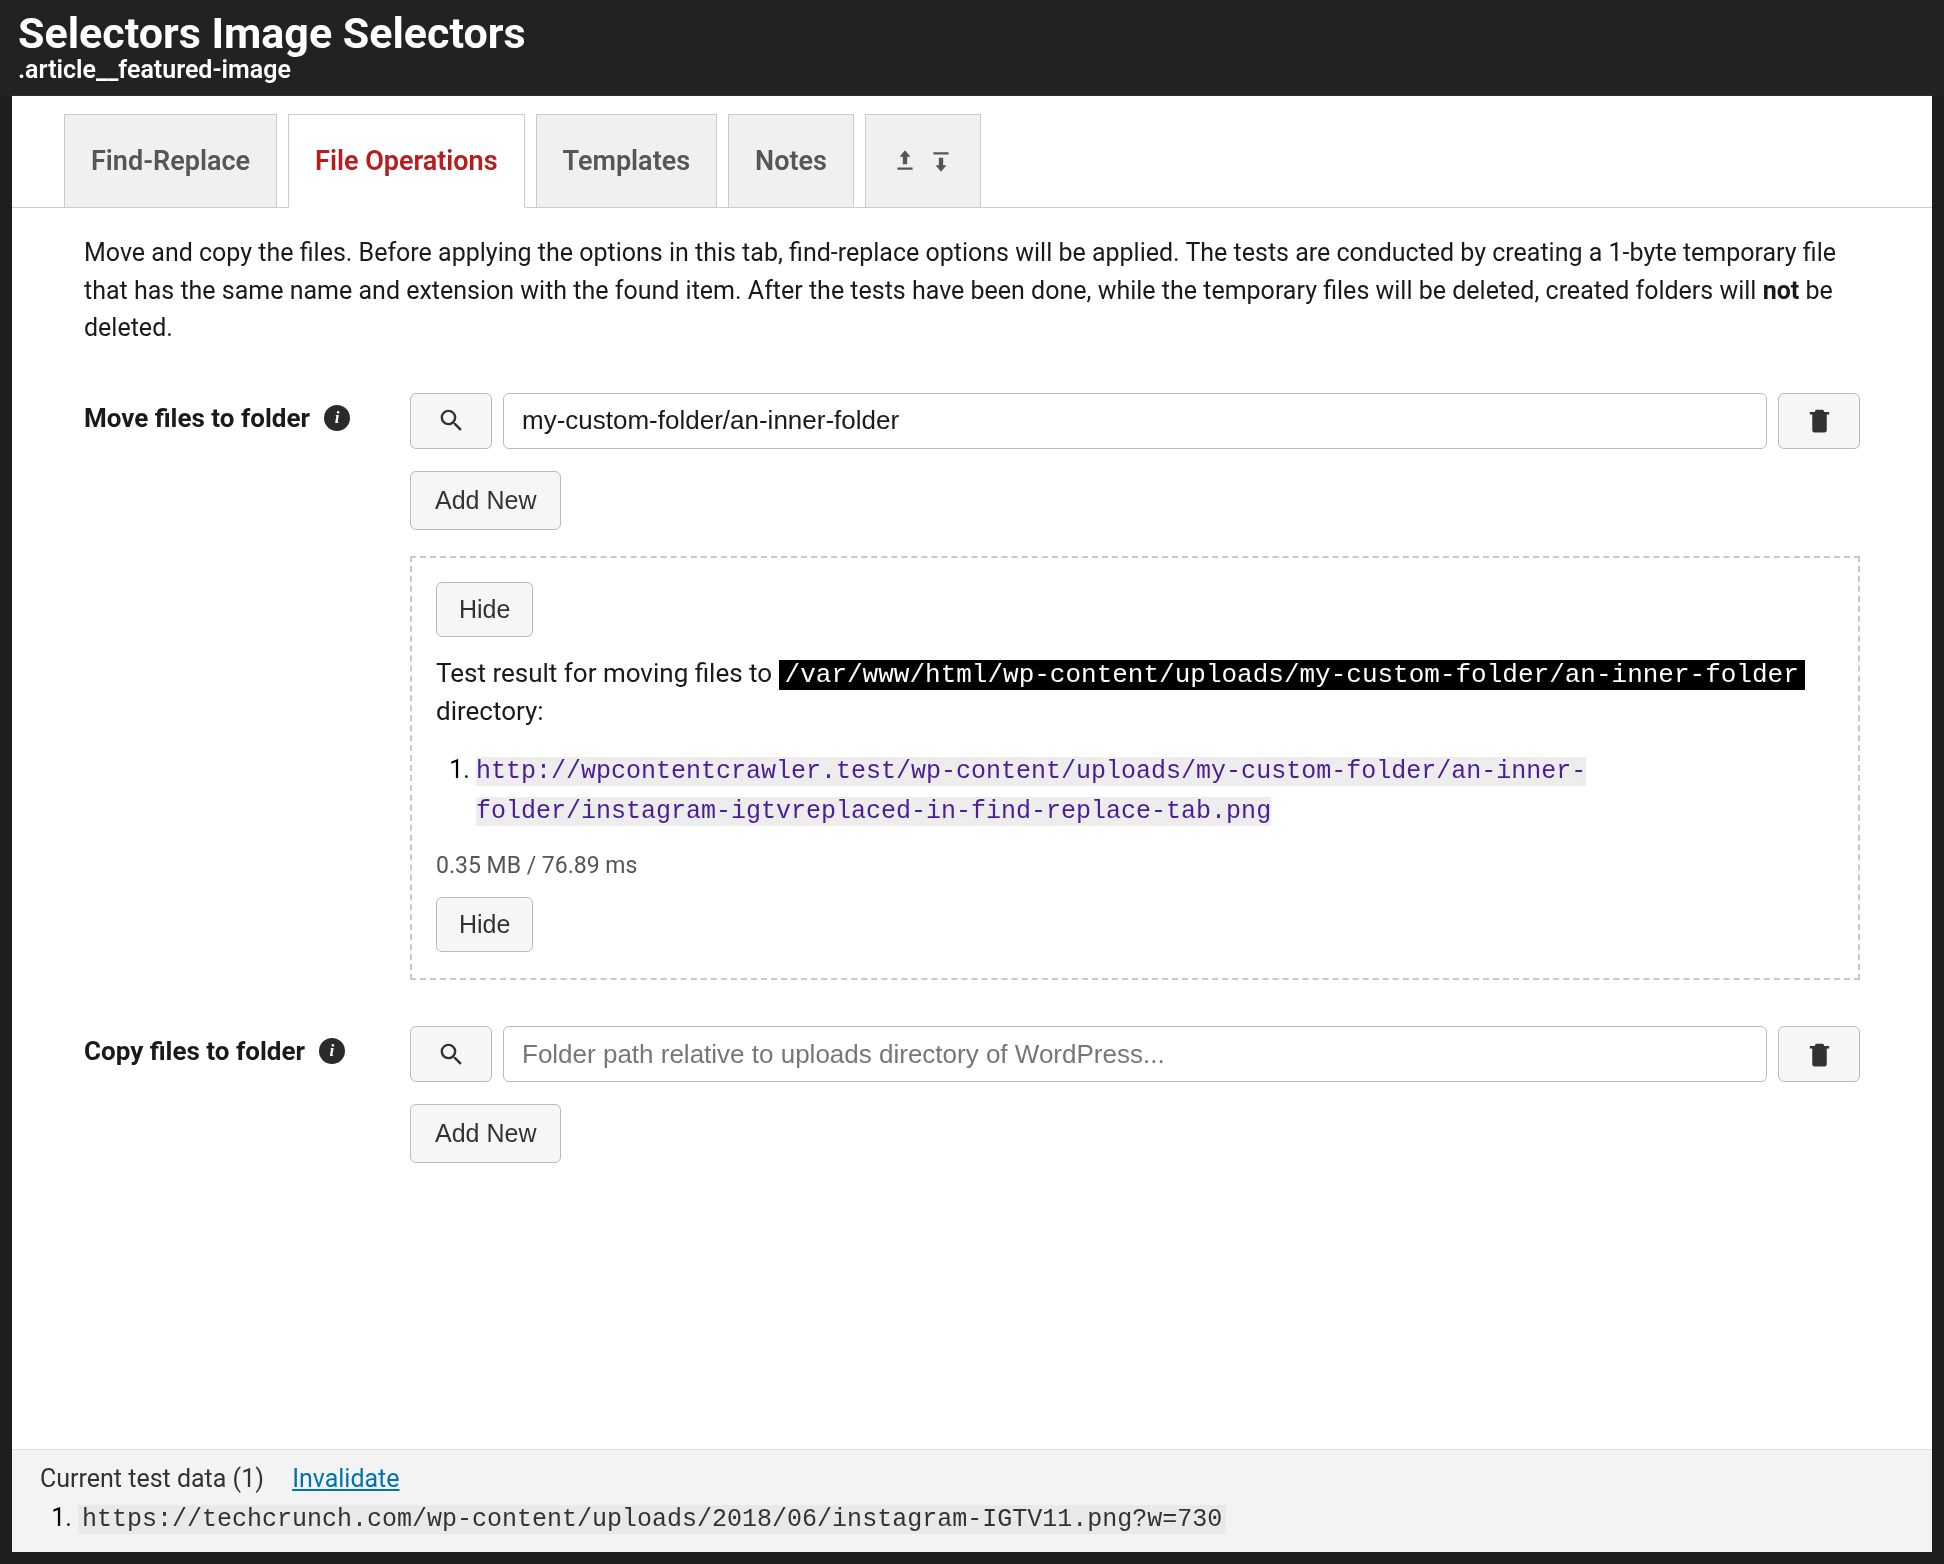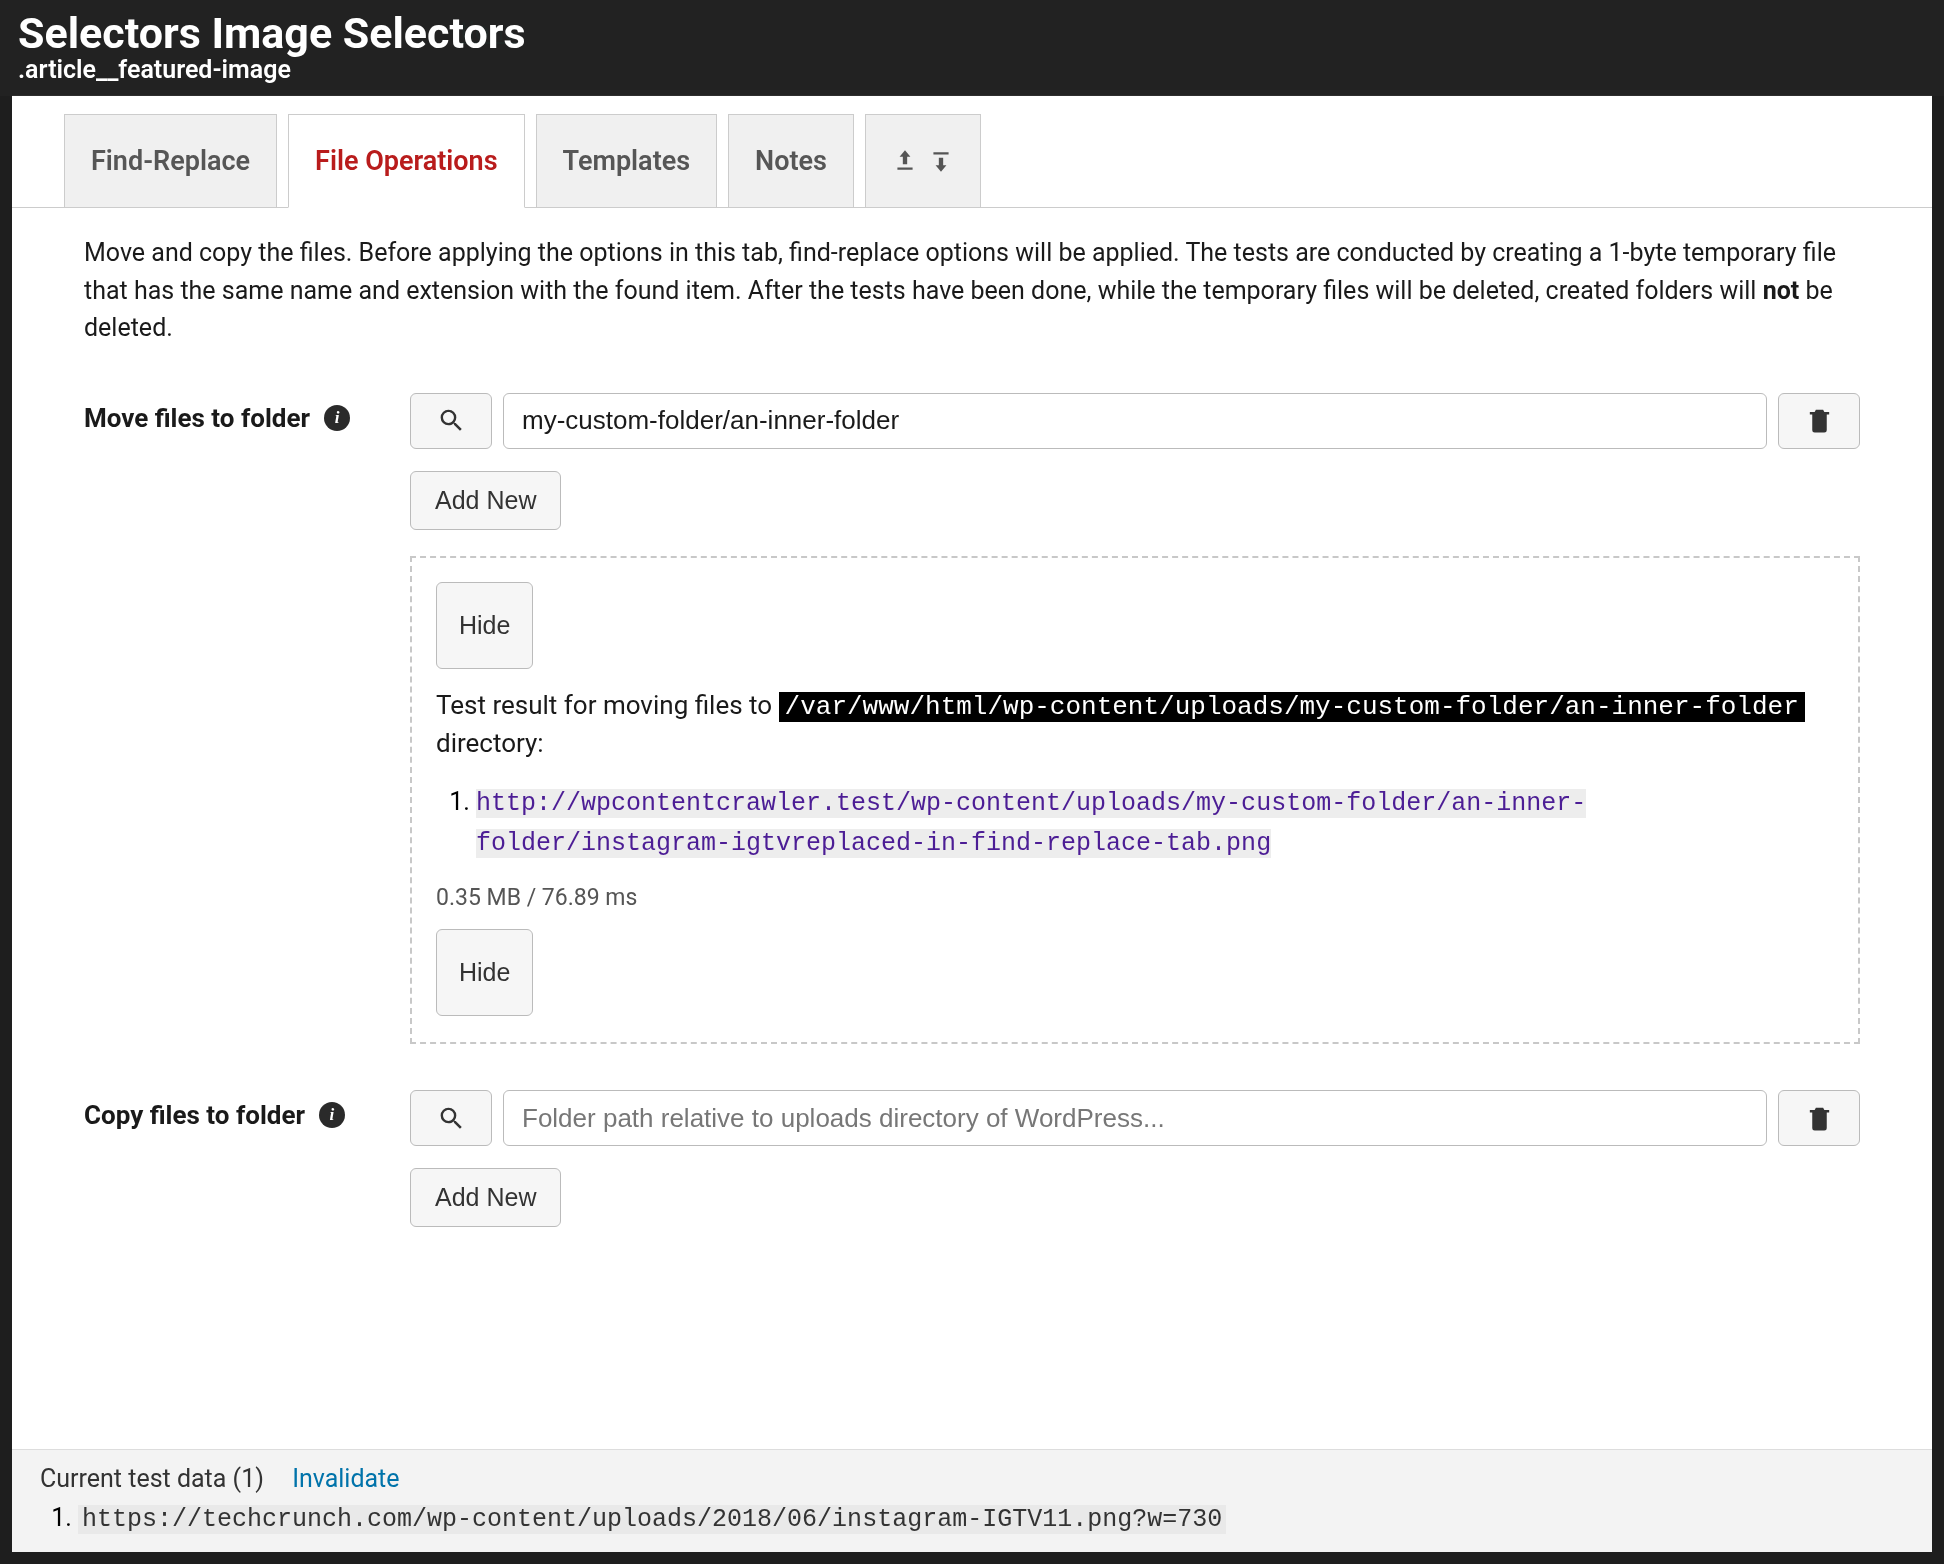--- a/index.html
+++ b/index.html
@@ -181,21 +181,21 @@
   margin-top: 26px;
   border: 2px dashed #c8c8c8;
   background: #fff;
   padding: 24px 24px 26px 24px;
 }
 .hide-btn {
   display: inline-block;
   background: #f6f6f6;
   border: 1px solid #bbb;
   border-radius: 6px;
-  padding: 28px 22px;
+  padding: 12px 22px;
   font-size: 25px;
   color: #333;
   cursor: pointer;
 }
 .test-text {
   font-size: 26px;
   color: #1a1a1a;
   margin-top: 18px;
   line-height: 1.4;
 }
@@ -229,20 +229,21 @@
   border-top: 1px solid #ddd;
   background: #f3f3f3;
   padding: 14px 28px 18px 28px;
 }
 .bottom-bar-header {
   font-size: 25px;
   color: #333;
 }
 .invalidate-link {
   color: #0073aa;
+  text-decoration: underline;
   margin-left: 22px;
   cursor: pointer;
 }
 .bottom-list {
   margin: 10px 0 0 38px;
 }
 .bottom-list li {
   font-size: 25px;
 }
 .bottom-url {

